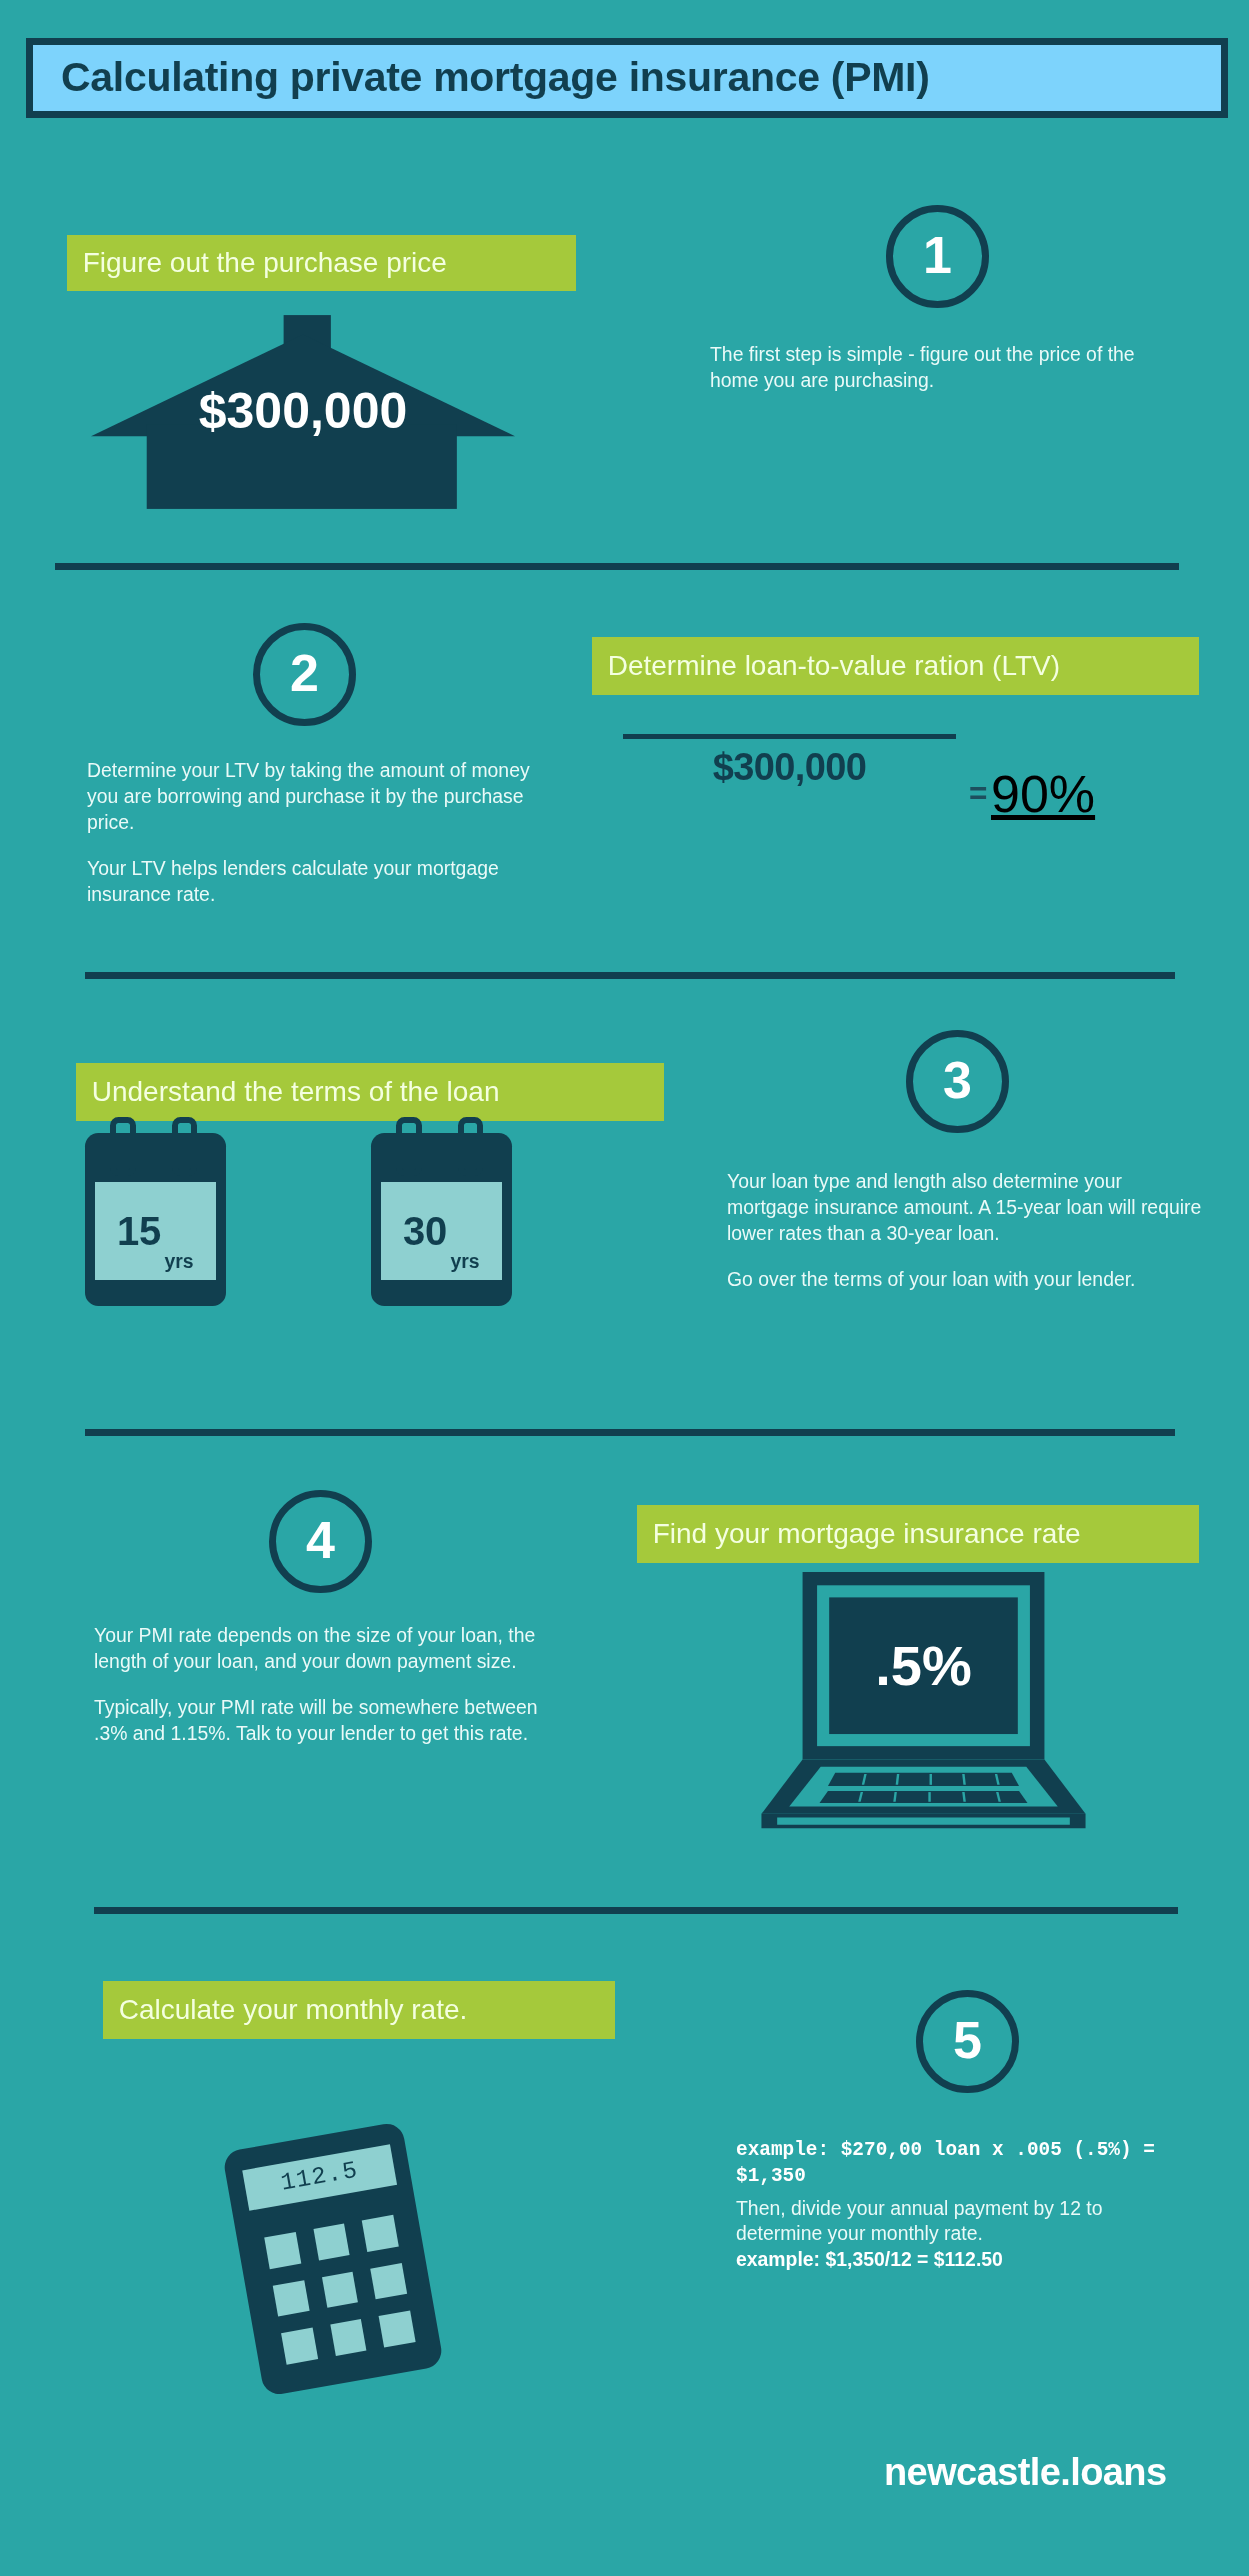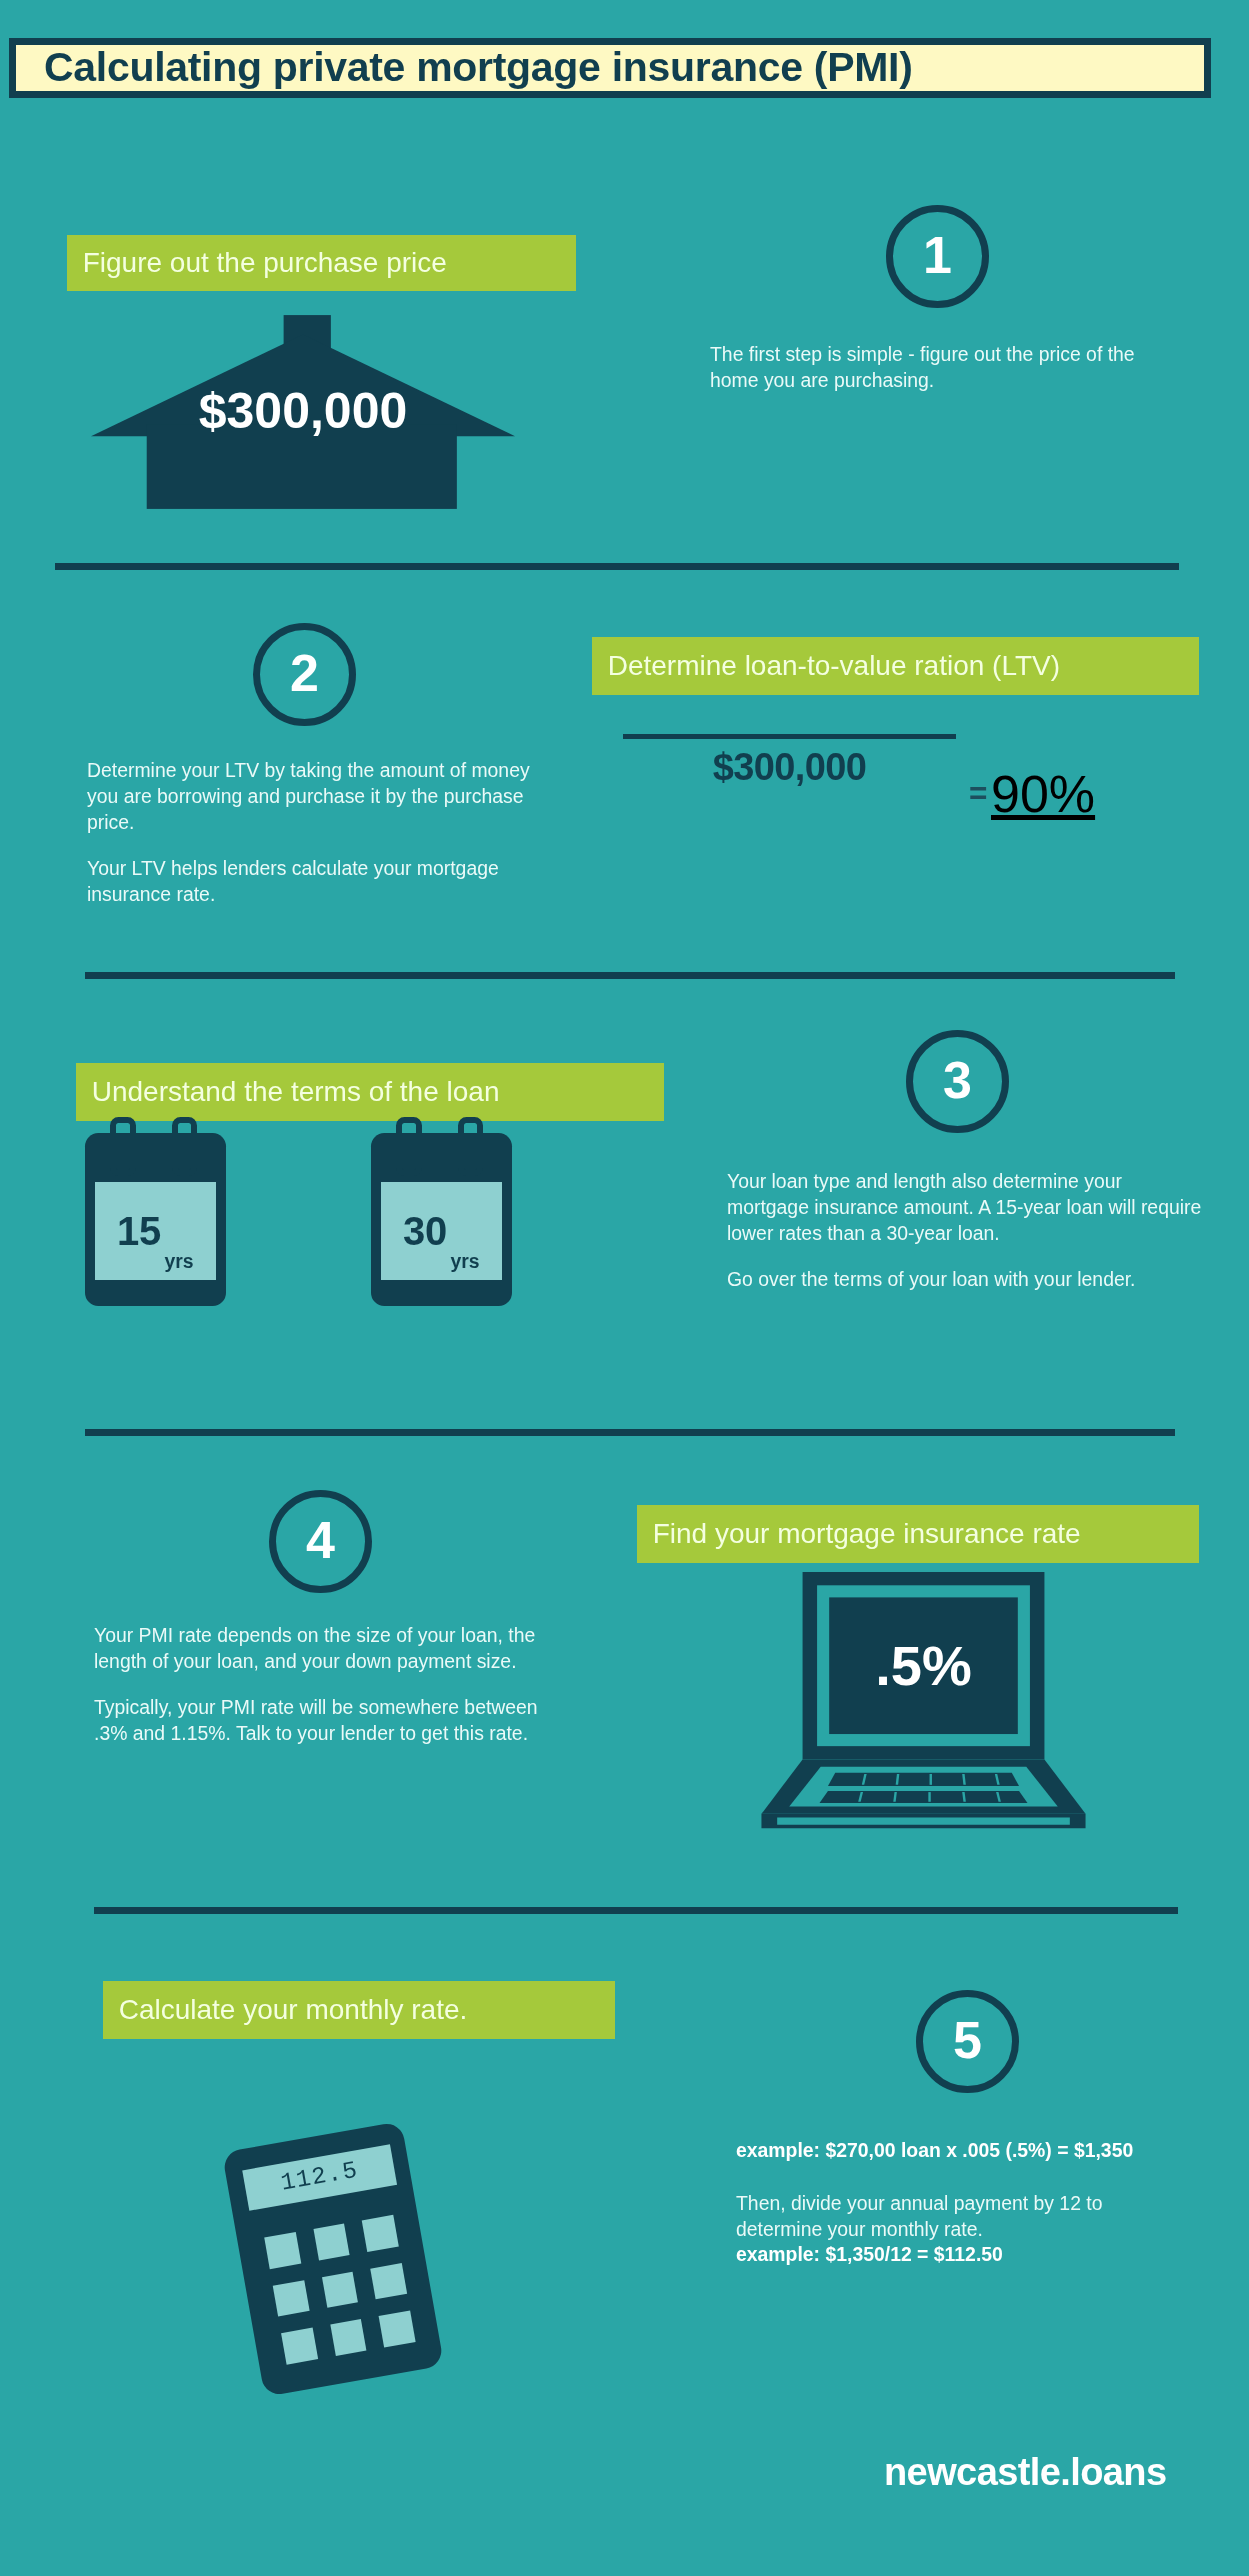--- a/index.html
+++ b/index.html
@@ -14,27 +14,27 @@
     position: relative;
     width: 1250px;
     height: 2576px;
     background: #2aa6a6;
     overflow: hidden;
   }
 
   
   .title-outer {
     position: absolute;
-    left: 9px;
+    left: 26px;
     top: 38px;
     width: 1202px;
-    height: 60px;
+    height: 80px;
     box-sizing: border-box;
     border: 7.3px solid #113f4f;
-    background: #fef9c3;
+    background: #7dd3fc;
   }
   .title-text {
     position: absolute;
     left: 0; right: 0;
     top: 50%;
     transform: translateY(-52%);
     text-align: left;
     padding-left: 28px;
     color: #113f4f;
     font-size: 41px;
@@ -397,21 +397,21 @@
       <div class="calc-key"></div>
       <div class="calc-key"></div>
     </div>
   </div>
 
   <div class="step-circle" style="left:916px; top:1990px; width:103px; height:103px;">
     <span>5</span>
   </div>
 
   <div class="body-text" style="left:736px; top:2138px; width:454px;">
-    <p style="margin-bottom:27px;">
+    <p style="margin-bottom:6px;font-family:Liberation Mono, monospace;">
       <b>example: $270,00 loan x .005 (.5%) = $1,350</b>
     </p>
     <p style="margin-bottom:0;">
       <span>Then, divide your annual payment by 12 to determine your monthly rate.</span>
     </p>
     <p>
       <b>example: $1,350/12 = $112.50</b>
     </p>
   </div>
 

